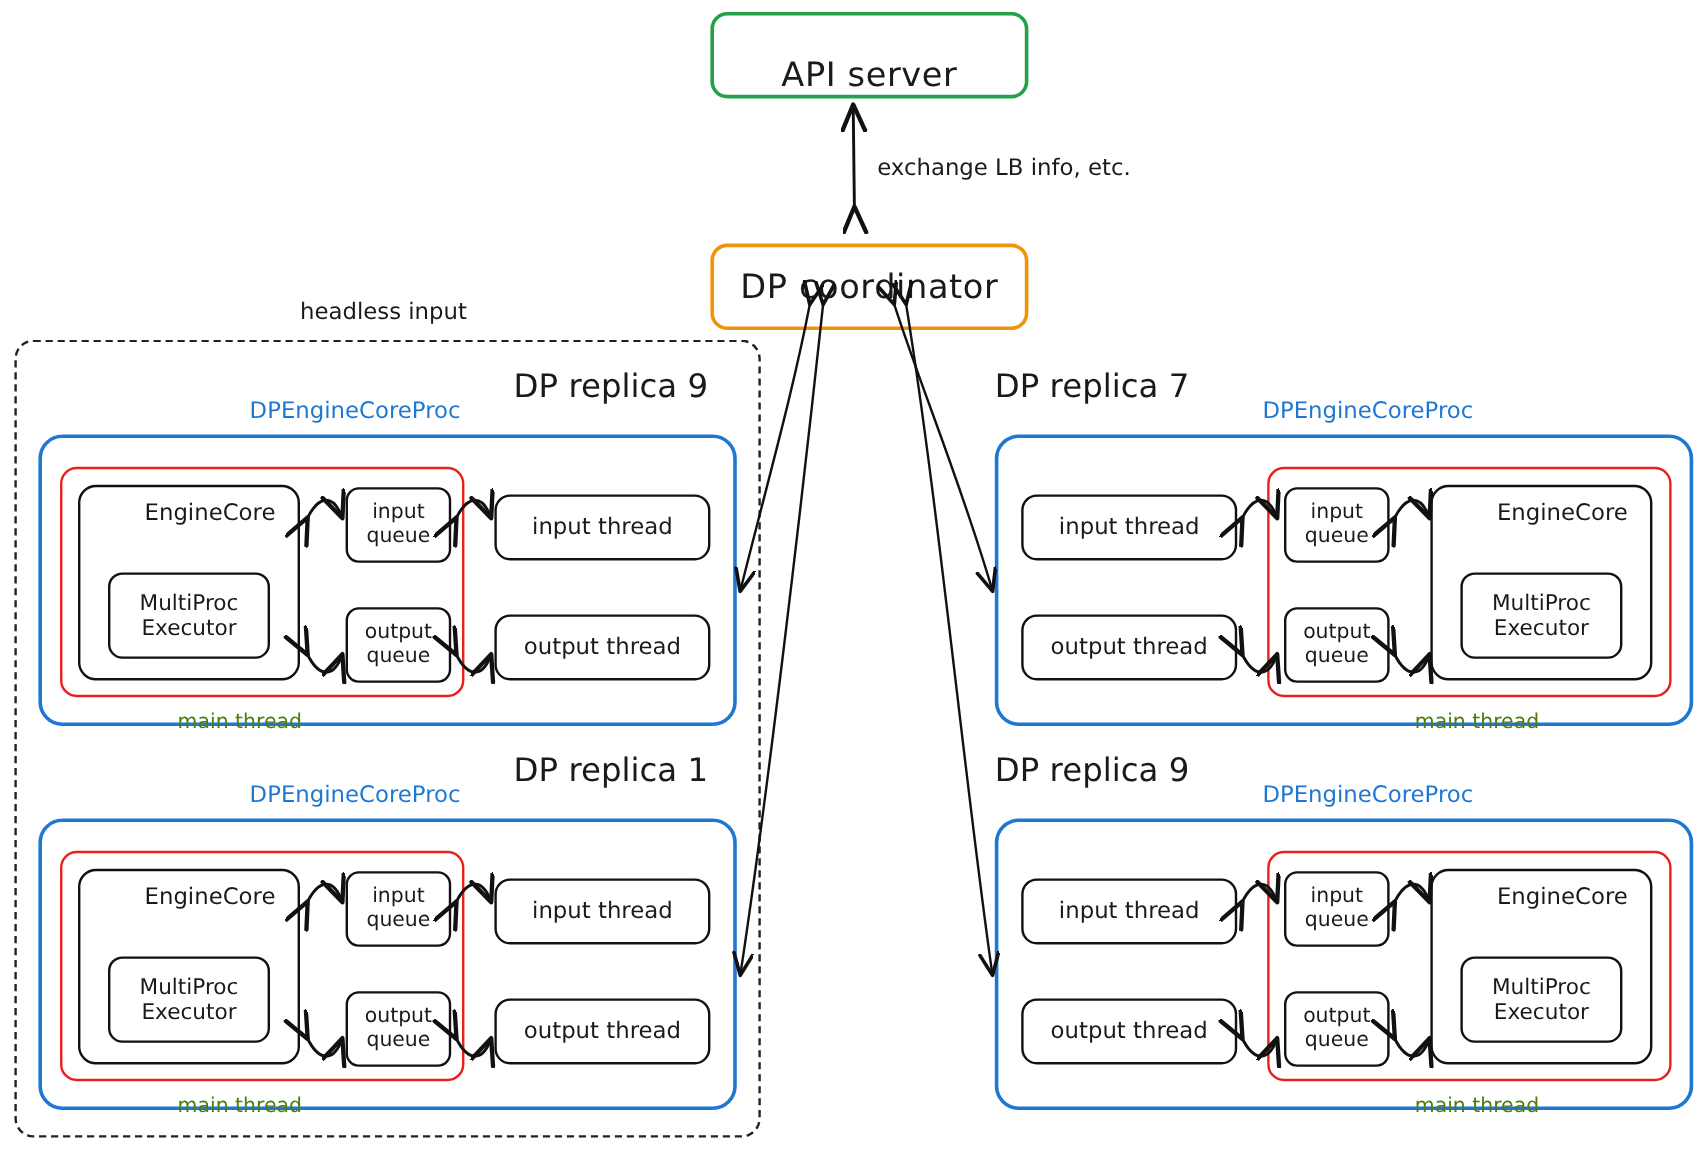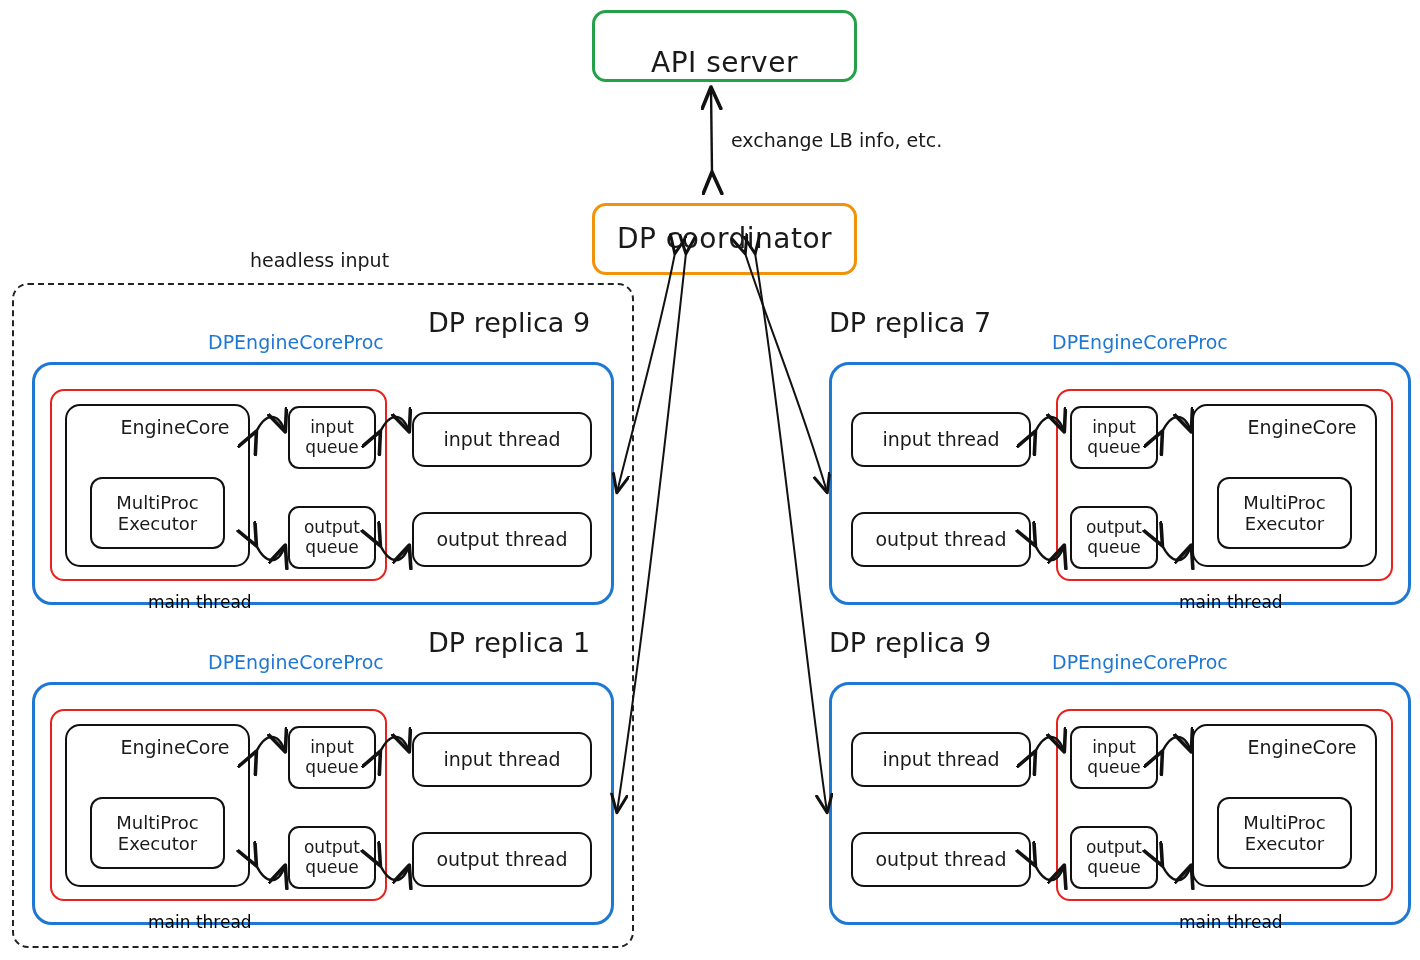--- a/index.html
+++ b/index.html
@@ -27,21 +27,21 @@
   .blackbox{border:2.5px solid #111;border-radius:13px;font-size:19px;}
   .blackbox.small{font-size:17px;border-radius:11px;text-align:center;}
   .enginecore{border:2.5px solid #111;border-radius:15px;align-items:flex-start;justify-content:center;padding-left:35px;}
   .enginecore > .ectitle{font-size:19px;margin-top:11px;}
   .mpexec{position:absolute;border:2.5px solid #111;border-radius:12px;font-size:18px;
           display:flex;align-items:center;justify-content:center;text-align:center;box-sizing:border-box;}
 
   .caption{position:absolute;font-size:19px;white-space:nowrap;}
   .caption.replica{font-size:27px;}
   .caption.proc{color:#1f77d4;font-size:19px;}
-  .caption.mainthread{color:#000000;font-size:17px;}
+  .caption.mainthread{color:#4d7c0f;font-size:17px;}
   .caption.edge{font-size:19px;}
 
   svg.overlay{position:absolute;left:0;top:0;width:1420px;height:960px;pointer-events:none;}
 </style>
 </head>
 <body>
 
 <div id="stage">
 
   <div class="node topbox green" style="left:592px;top:10px;width:265px;height:72px;">

